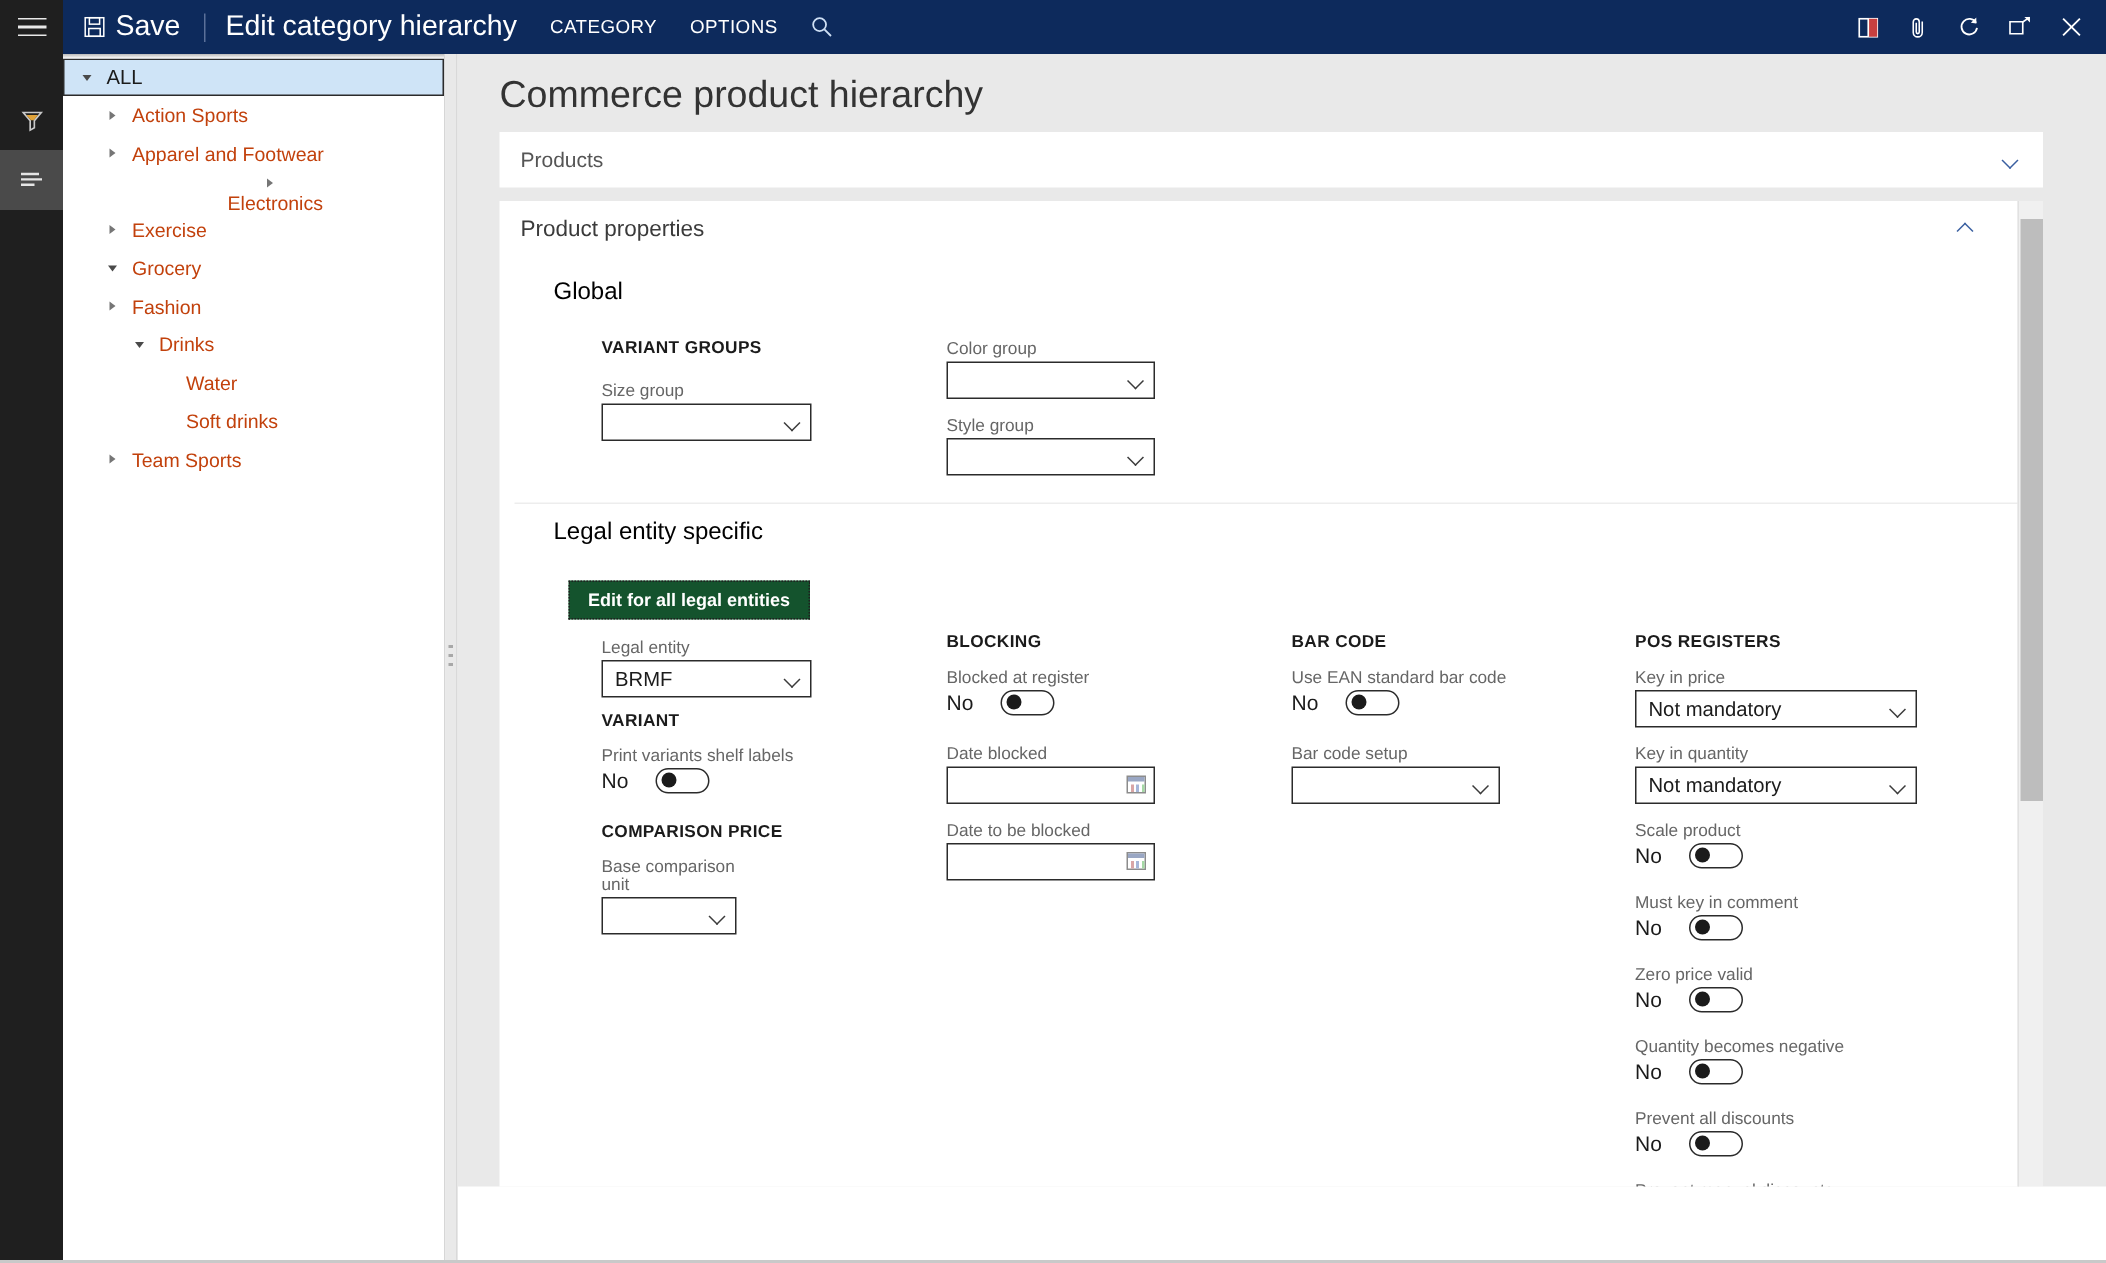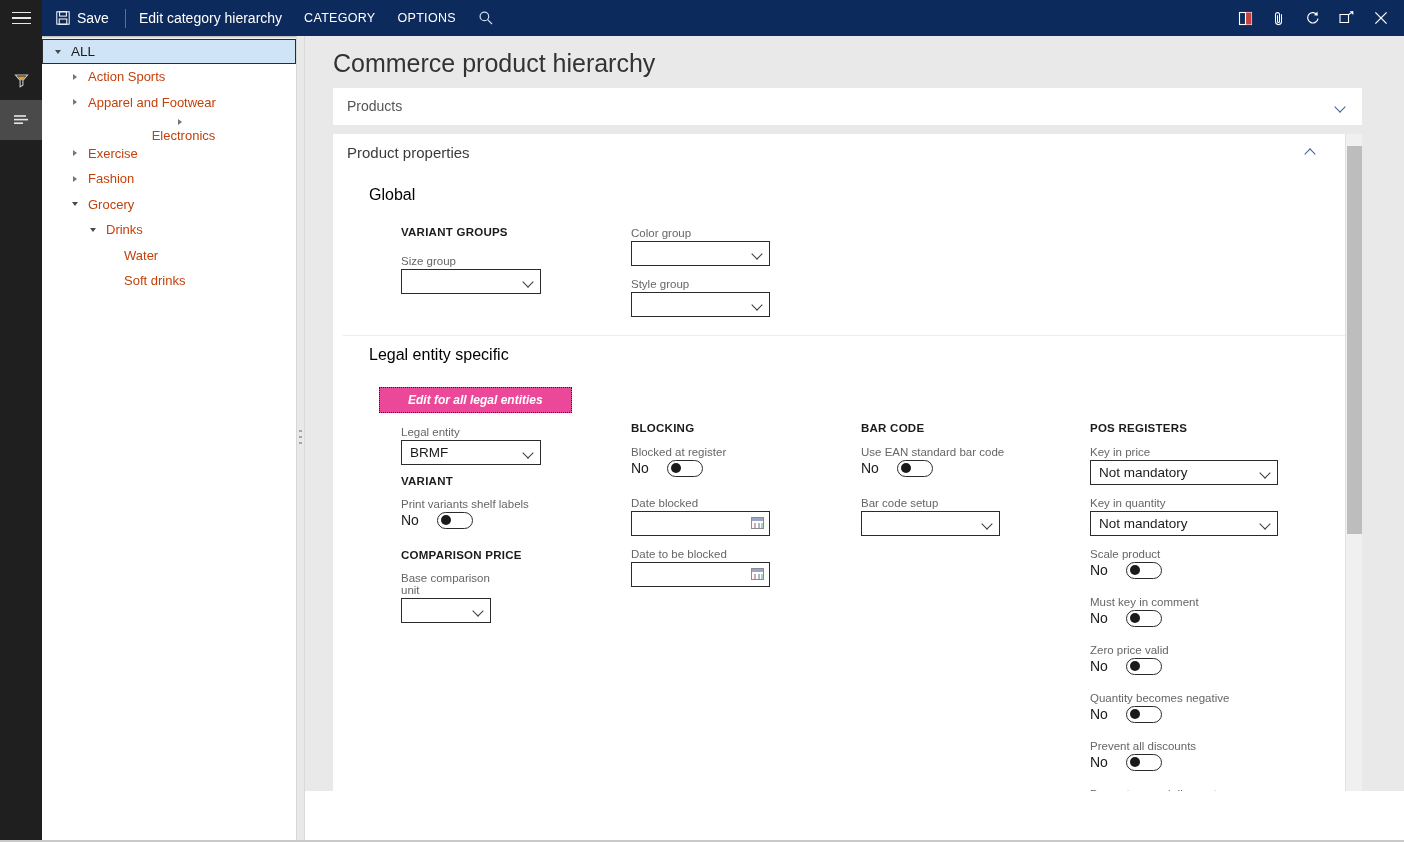--- a/index.html
+++ b/index.html
@@ -24,21 +24,21 @@
   }
   .hamburger { width:19px; height:13px; position:relative; }
   .hamburger i {
     position:absolute; left:0; width:19px; height:1.5px; background:#e8e8e8; display:block;
   }
   .hamburger i:nth-child(1){ top:0; }
   .hamburger i:nth-child(2){ top:5.5px; }
   .hamburger i:nth-child(3){ top:11px; }
 
   .tb-item {
-    color:#ffffff; font-size:14px; padding:0 11px; height:36px;
+    color:#ffffff; font-size:19px; padding:0 11px; height:36px;
     display:flex; align-items:center; white-space:nowrap; cursor:default;
   }
   .tb-save { padding-left:14px; padding-right:14px; gap:7px; }
   .tb-sep { width:1px; height:19px; background:#5b7099; margin:0 2px; }
   .tb-caps { font-size:12.5px; letter-spacing:.3px; }
   .tb-right { margin-left:auto; display:flex; align-items:center; padding-right:6px; }
   .tb-ico {
     width:34px; height:36px; display:flex; align-items:center; justify-content:center;
     cursor:default;
   }
@@ -142,22 +142,22 @@
     width:36px; height:17px; border-radius:9px; border:1.4px solid #2b2b2b;
     background:#fff; position:relative; flex:0 0 36px;
   }
   .toggle i {
     position:absolute; left:3px; top:50%; transform:translateY(-50%);
     width:10px; height:10px; border-radius:50%; background:#1b1b1b; display:block;
   }
 
   .btn-blue {
     display:inline-flex; align-items:center; justify-content:center;
-    background:#ec4899; color:#ffffff; font-size:12px; font-weight:bold;
-    height:26px; padding:0 28px; border:1px dotted #1f1f1f; cursor:default;font-style:italic;
+    background:#14532d; color:#ffffff; font-size:12px; font-weight:bold;
+    height:26px; padding:0 12px; border:1px dotted #1f1f1f; cursor:default;
   }
 
   
   .abs { position:absolute; }
 
   
   .vscroll {
     position:absolute; right:0; top:0; width:17px; height:709px; background:#f0f0f0;
     border-left:1px solid #e1e1e1;
   }
@@ -285,43 +285,49 @@
           <span class="tlabel">Electronics</span>
         </div>
         <div class="tnode" style="padding-left: 26px;">
           <span class="tw">
             <span class="tri-r-o"></span>
           </span>
           <span class="tlabel">Exercise</span>
         </div>
         <div class="tnode" style="padding-left: 26px;">
           <span class="tw">
+            <span class="tri-d"></span>
+          </span>
+          <span class="tlabel">Grocery</span>
+        </div>
+        <div class="tnode" style="padding-left: 26px;">
+          <span class="tw">
             <span class="tri-r-o"></span>
           </span>
           <span class="tlabel">Fashion</span>
-        </div>
-        <div class="tnode" style="padding-left: 26px;">
-          <span class="tw">
-            <span class="tri-d"></span>
-          </span>
-          <span class="tlabel">Grocery</span>
         </div>
         <div class="tnode" style="padding-left: 44px;">
           <span class="tw">
             <span class="tri-d"></span>
           </span>
           <span class="tlabel">Drinks</span>
         </div>
         <div class="tnode" style="padding-left: 62px;">
           <span class="tw"></span>
           <span class="tlabel">Water</span>
         </div>
         <div class="tnode" style="padding-left: 62px;">
           <span class="tw"></span>
           <span class="tlabel">Soft drinks</span>
+        </div>
+        <div class="tnode" style="padding-left: 26px;">
+          <span class="tw">
+            <span class="tri-r-o"></span>
+          </span>
+          <span class="tlabel">Team Sports</span>
         </div>
       </div>
   </div>
 
   <div class="splitter">
     <span class="grip">
         <i></i>
         <i></i>
         <i></i>
       </span>

